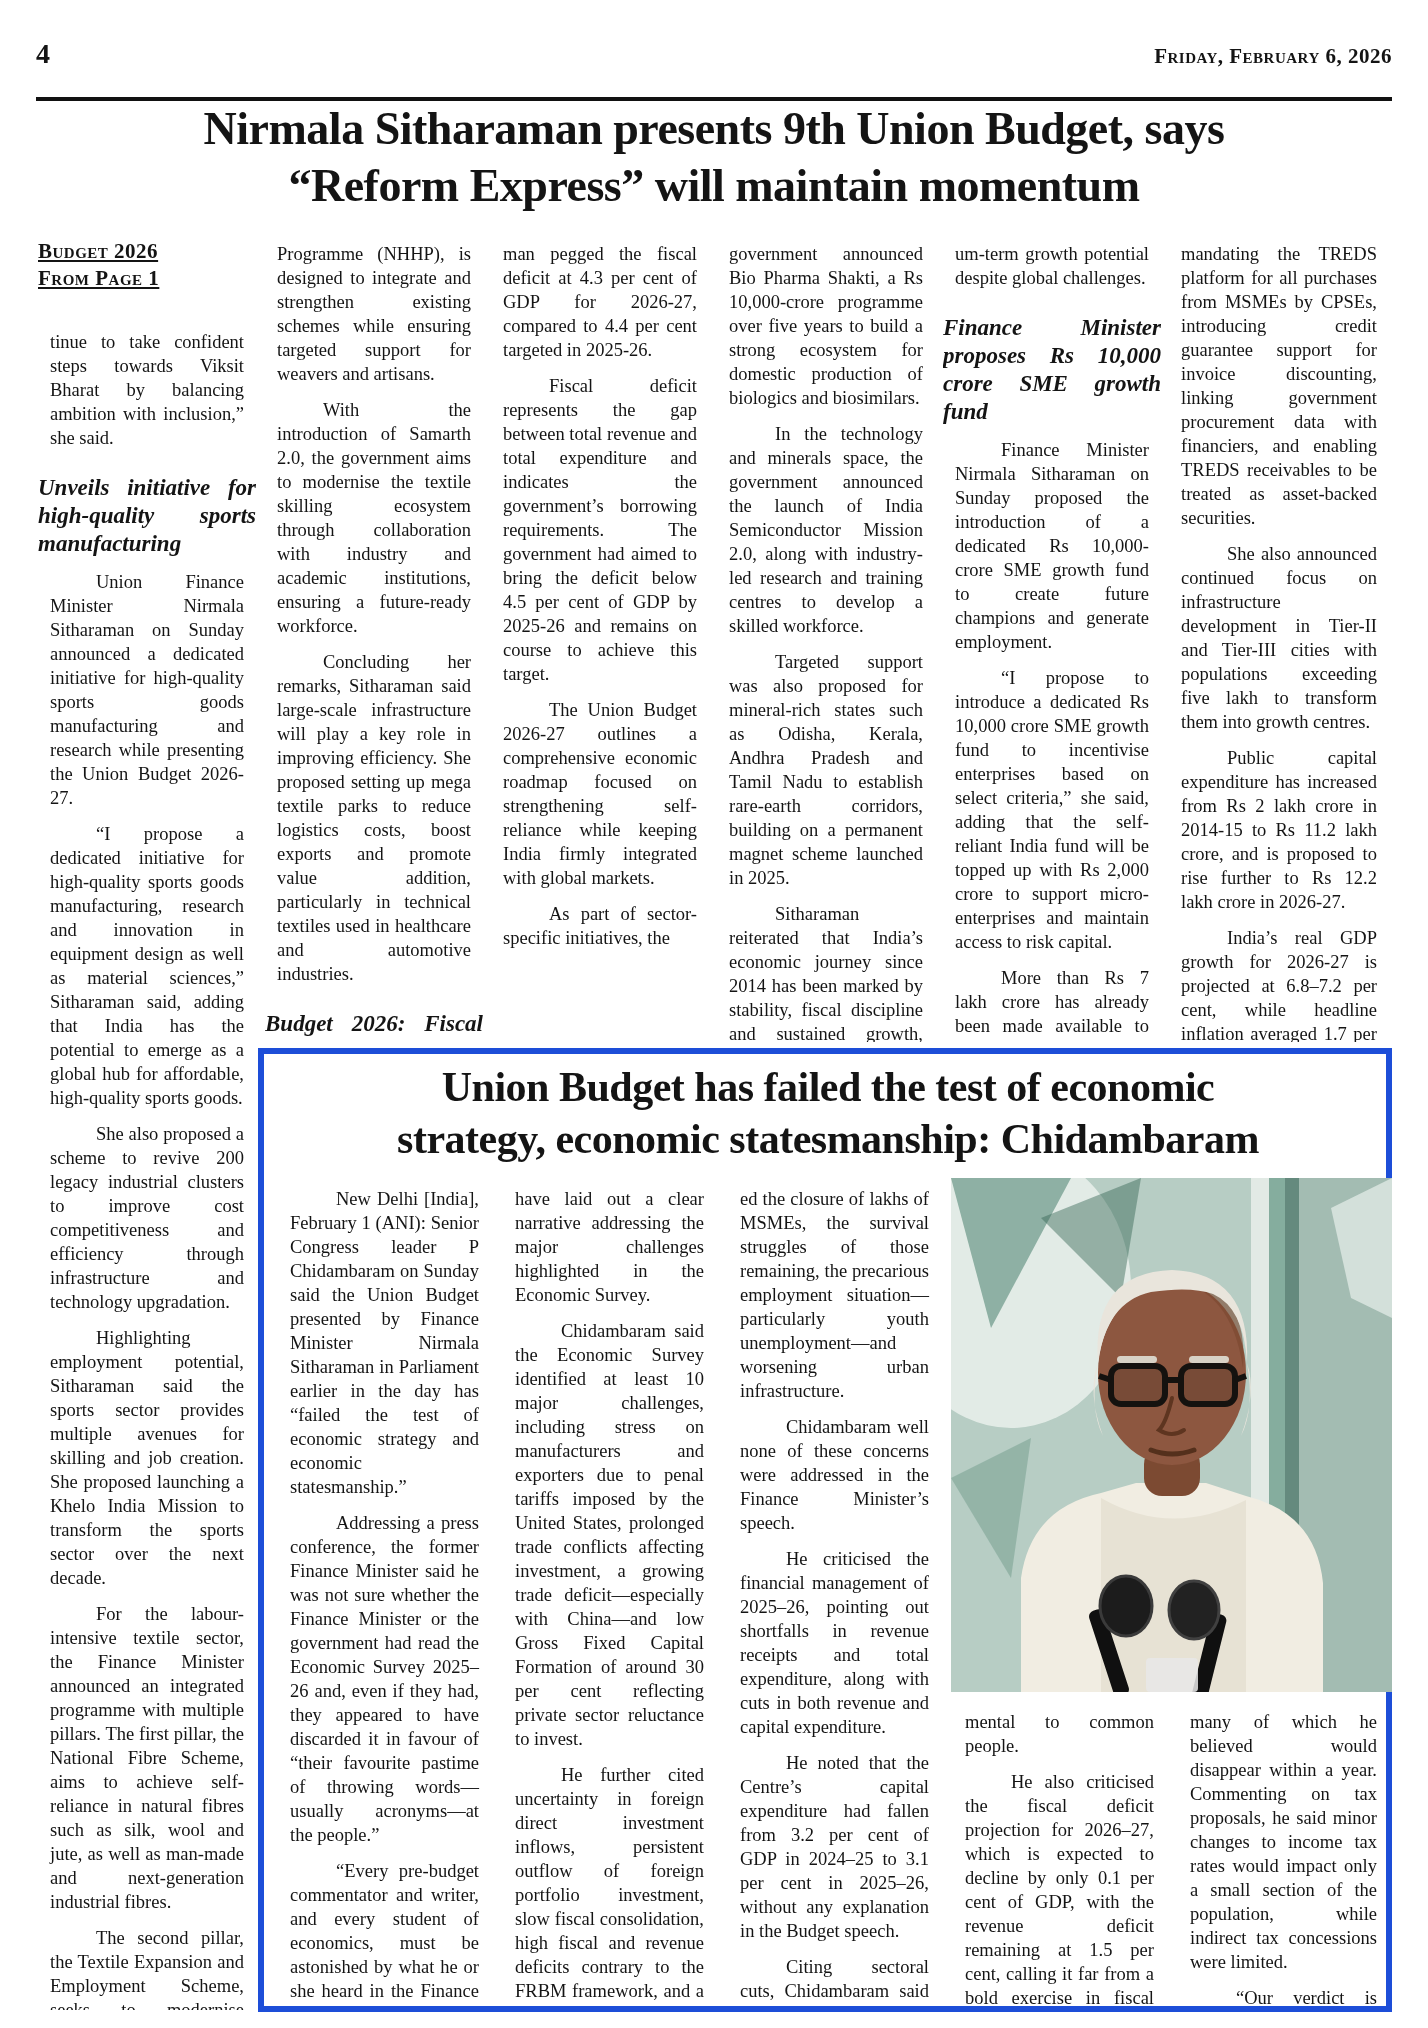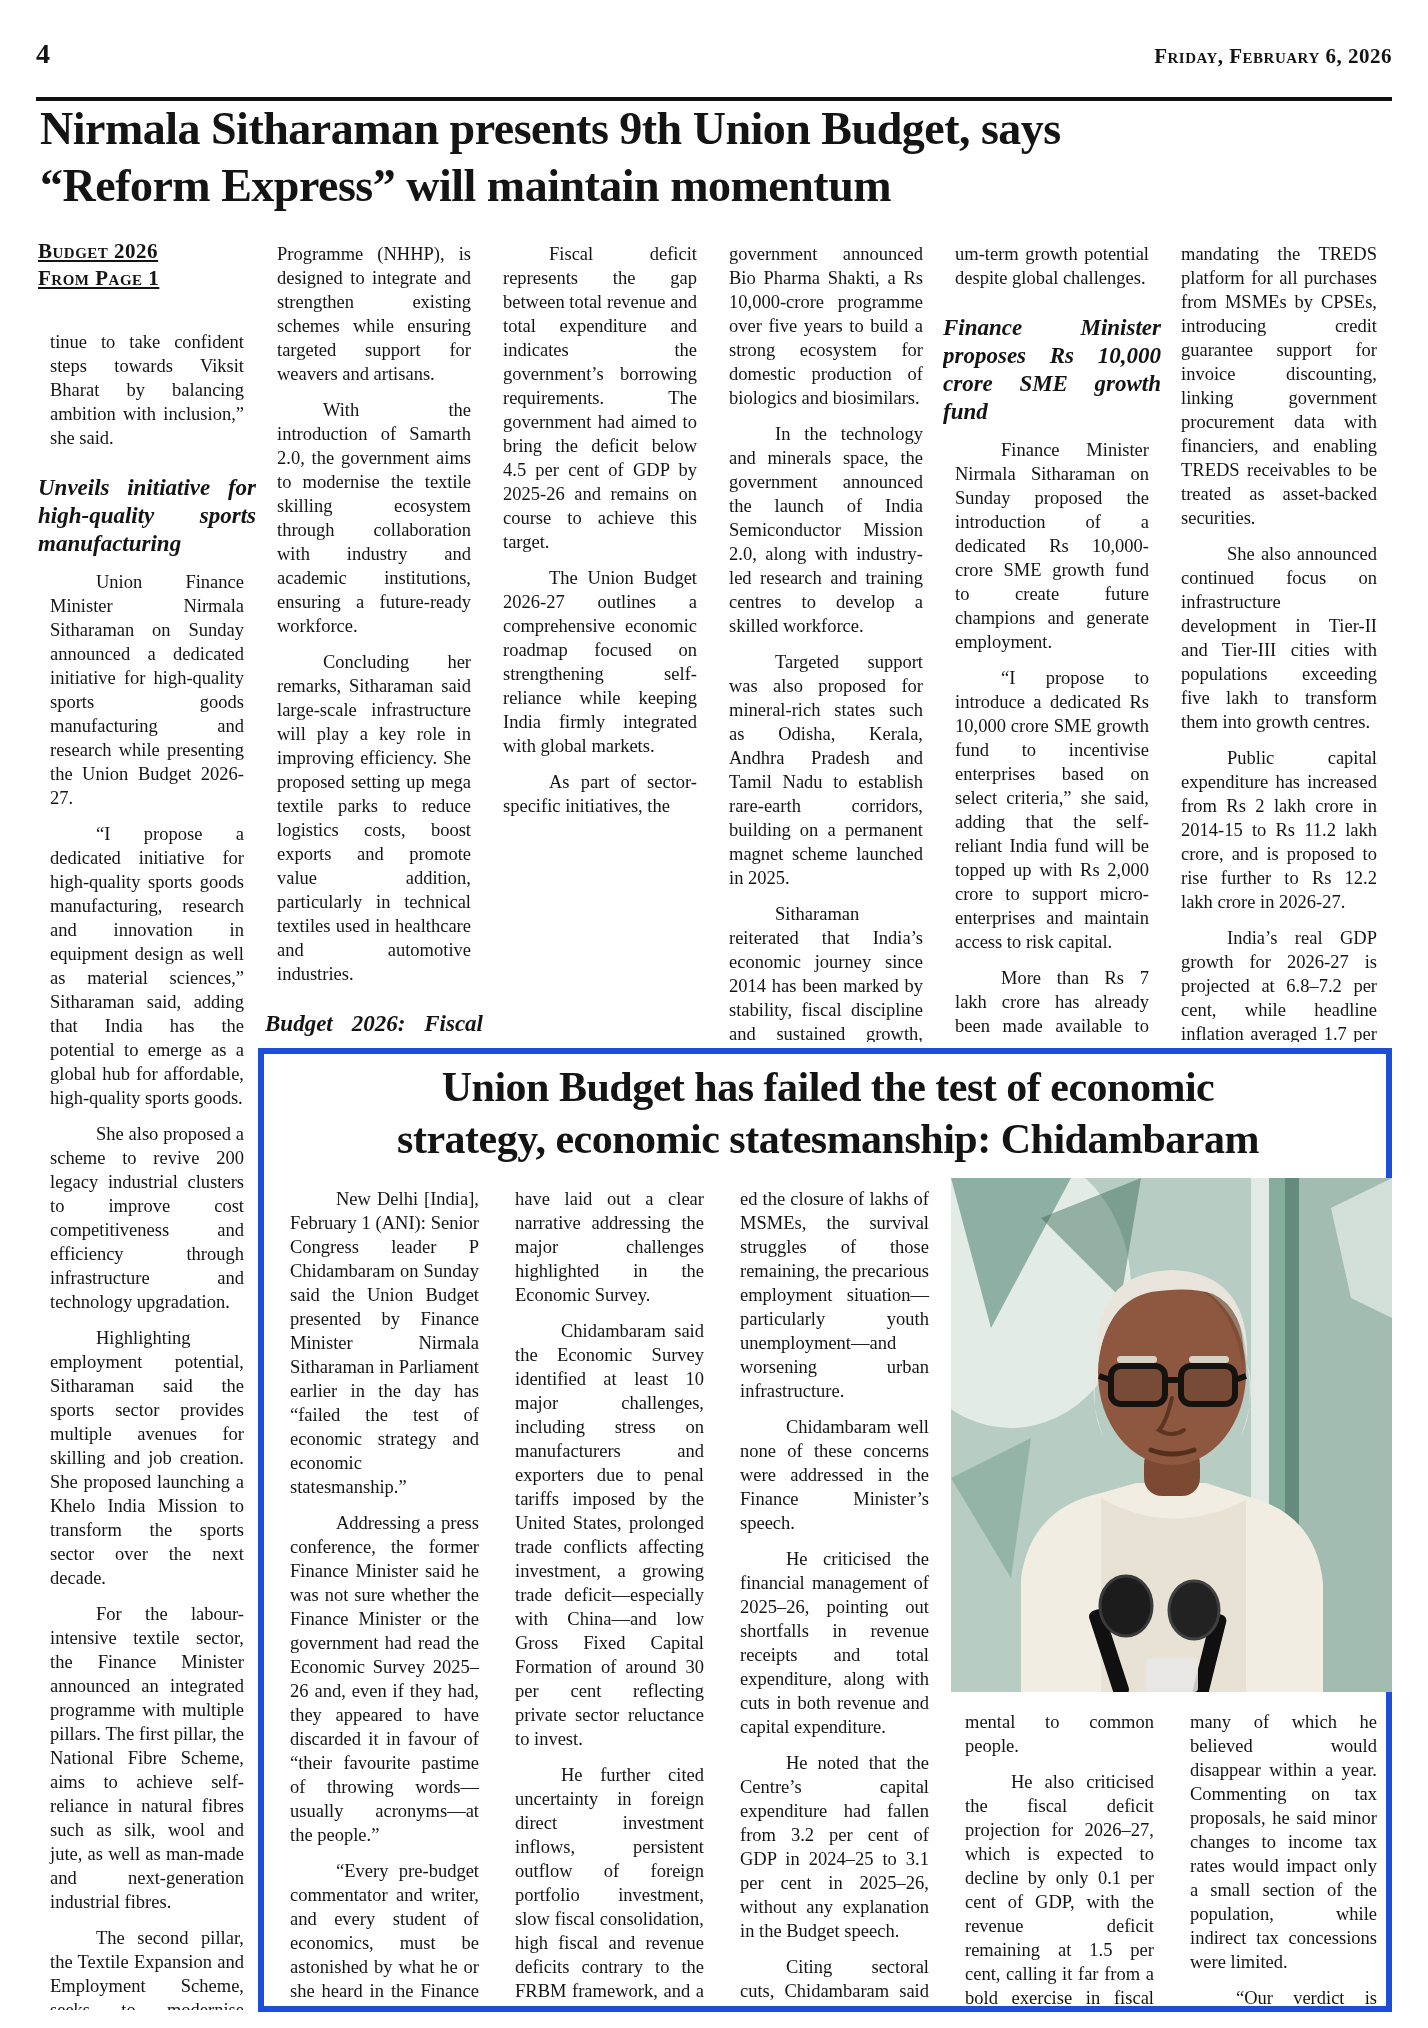--- a/index.html
+++ b/index.html
@@ -6,21 +6,21 @@
   #page{
     position:relative;width:1428px;height:2028px;background:#ffffff;
     font-family:"Liberation Serif", serif;color:#141414;overflow:hidden;
   }
   .abs{position:absolute;}
   
   #page-number{left:36px;top:38px;font-size:28px;font-weight:bold;}
   #masthead-date{right:36px;top:44px;font-size:21px;font-weight:bold;font-variant:small-caps;letter-spacing:.5px;}
   #header-rule{left:36px;top:97px;width:1356px;height:4px;background:#111;}
   
-  .mainhead{left:40px;width:1348px;font-weight:bold;font-size:46px;line-height:54px;letter-spacing:-.5px;}
+  .mainhead{left:40px;width:1348px;text-align:center;font-weight:bold;font-size:46px;line-height:54px;letter-spacing:-.5px;}
   #headline-1{top:102px;}
   #headline-2{top:159px;}
   
   .col{overflow:hidden;}
   .bp{font-size:18.5px;line-height:24px;text-align:justify;text-indent:46px;margin:12px;}
   .ni{text-indent:0;}
   .sh{font-size:23px;line-height:28px;font-weight:bold;font-style:italic;text-align:justify;margin:24px 0 9px 0;}
   .kick{font-size:21px;line-height:27px;font-weight:bold;font-variant:small-caps;text-align:left;text-decoration:underline;margin:0;letter-spacing:.5px;}
   .sp{height:26px;}
   
@@ -70,20 +70,21 @@
       <p class="bp">The third component, the National Handloom and Handicraft</p>
     </div>
   <div class="abs col" id="a1-col2">
       <p class="bp ni">Programme (NHHP), is designed to integrate and strengthen existing schemes while ensuring targeted support for weavers and artisans.</p>
       <p class="bp">With the introduction of Samarth 2.0, the government aims to modernise the textile skilling ecosystem through collaboration with industry and academic institutions, ensuring a future-ready workforce.</p>
       <p class="bp">Concluding her remarks, Sitharaman said large-scale infrastructure will play a key role in improving efficiency. She proposed setting up mega textile parks to reduce logistics costs, boost exports and promote value addition, particularly in technical textiles used in healthcare and automotive industries.</p>
       <h3 class="sh">Budget 2026: Fiscal deficit target pegged at 4.3% for 2026-27</h3>
       <p class="bp">Presenting the Union Budget, Finance Minister Nirmala Sithara-</p>
     </div>
   <div class="abs col" id="a1-col3">
+      <p class="bp ni">man pegged the fiscal deficit at 4.3 per cent of GDP for 2026-27, compared to 4.4 per cent targeted in 2025-26.</p>
       <p class="bp">Fiscal deficit represents the gap between total revenue and total expenditure and indicates the government’s borrowing requirements. The government had aimed to bring the deficit below 4.5 per cent of GDP by 2025-26 and remains on course to achieve this target.</p>
       <p class="bp">The Union Budget 2026-27 outlines a comprehensive economic roadmap focused on strengthening self-reliance while keeping India firmly integrated with global markets.</p>
       <p class="bp">As part of sector-specific initiatives, the</p>
     </div>
   <div class="abs col" id="a1-col4">
       <p class="bp ni">government announced Bio Pharma Shakti, a Rs 10,000-crore programme over five years to build a strong ecosystem for domestic production of biologics and biosimilars.</p>
       <p class="bp">In the technology and minerals space, the government announced the launch of India Semiconductor Mission 2.0, along with industry-led research and training centres to develop a skilled workforce.</p>
       <p class="bp">Targeted support was also proposed for mineral-rich states such as Odisha, Kerala, Andhra Pradesh and Tamil Nadu to establish rare-earth corridors, building on a permanent magnet scheme launched in 2025.</p>
       <p class="bp">Sitharaman reiterated that India’s economic journey since 2014 has been marked by stability, fiscal discipline and sustained growth, while balancing ambition with inclusion.</p>
       <p class="bp">India’s real GDP growth for 2026-27 is projected at 6.8–7.2 per cent, reflecting strong medi-</p>

